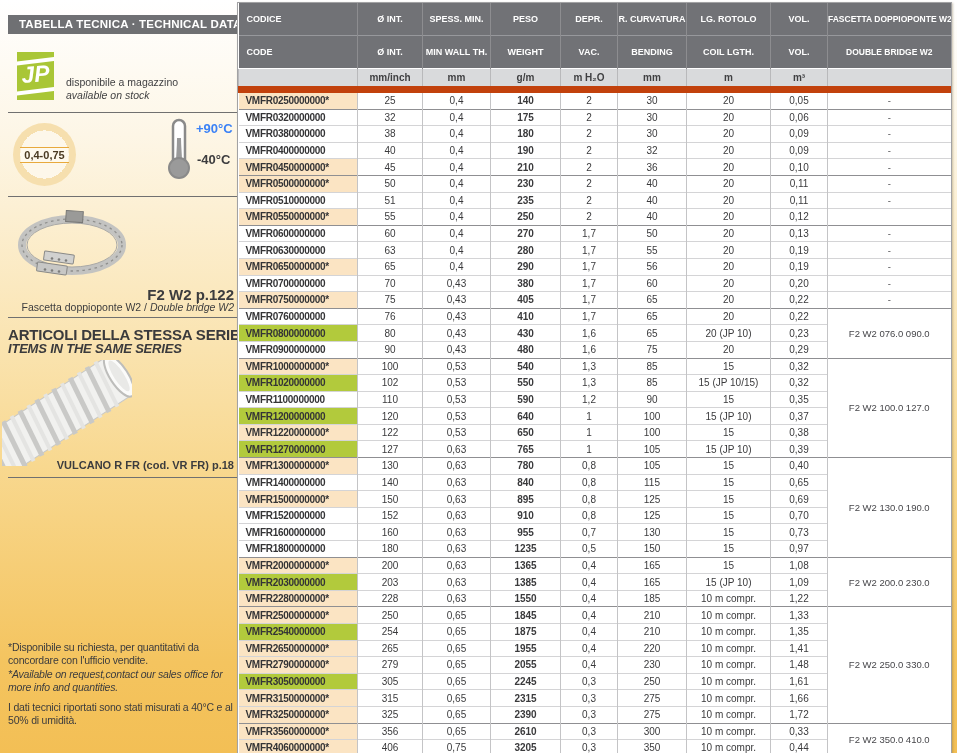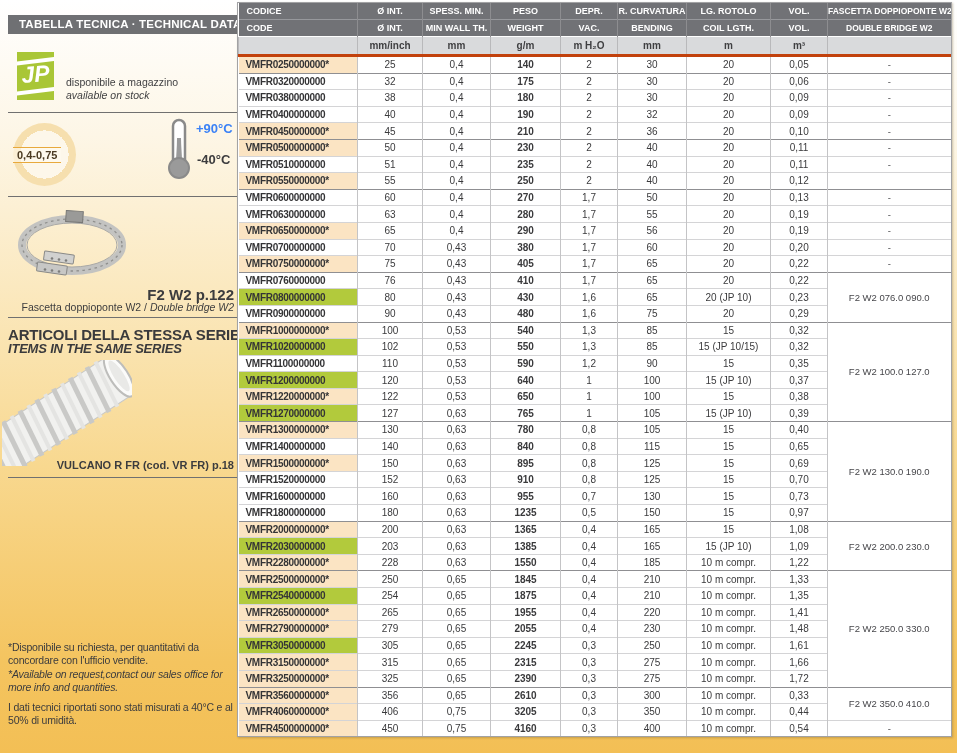--- a/index.html
+++ b/index.html
@@ -15,21 +15,21 @@
   .jp-logo{position:absolute;left:17px;top:52px;width:37px;height:48px;background:#a9c636;overflow:hidden;}
   .jp-logo .bar{position:absolute;left:-3px;width:46px;height:3.5px;background:#fff;}
   .jp-logo .bar.top{top:7px;transform:rotate(-7deg);}
   .jp-logo .bar.bot{bottom:8px;transform:rotate(-7deg);}
   .jp-logo .jp-text{position:absolute;left:0;top:9px;width:100%;text-align:center;color:#fff;font-weight:bold;font-size:23px;transform:rotate(-4deg);font-style:italic;}
   .stock{position:absolute;left:66px;top:76px;font-size:10.5px;line-height:12.5px;color:#3f3f41;}
   .stock .en{font-style:italic;}
   .hr{position:absolute;left:8px;width:229px;height:0;border-top:1px solid #707070;}
   .badge{position:absolute;left:13px;top:123px;width:63px;height:63px;border-radius:50%;
     background:radial-gradient(circle,#fdf7ea 0 54%,#f6dfae 54% 72%,#edbc58 72% 86%,#f5d795 86% 93%,#eebc55 93%);
-    display:flex;align-items:center;justify-content:flex-start;}
+    display:flex;align-items:center;justify-content:center;}
   .badge span{font-size:11px;font-weight:bold;color:#4a3a22;border-top:1px solid #e8a93c;border-bottom:1px solid #e8a93c;padding:1px 4px;background:rgba(255,250,238,.6);}
   .thermo{position:absolute;left:163px;top:118px;}
   .temp-max{position:absolute;left:196px;top:121px;font-weight:bold;font-size:13px;color:#3b82f6;}
   .temp-min{position:absolute;left:197px;top:152px;font-weight:bold;font-size:13px;color:#3c3c3e;}
   .clamp{position:absolute;left:14px;top:210px;}
   .ref-right{position:absolute;left:8px;width:226px;text-align:right;color:#3c3c3e;}
   .f2w2{top:286px;font-weight:bold;font-size:15px;}
   .fascetta-cap{top:301px;font-size:10.5px;}
   .fascetta-cap .en{font-style:italic;}
   .series-it{position:absolute;left:8px;top:326px;font-weight:bold;font-size:15px;letter-spacing:-.2px;color:#3a3a3c;}
@@ -40,27 +40,27 @@
   .notes p{margin:0 0 1px 0;}
   .notes p.gap{margin-top:7px;}
   .notes .en{font-style:italic;}
   
   .table-wrap{position:absolute;left:237px;top:2px;background:#fff;border:1px solid #a2a2a4;box-shadow:1px 1px 2px rgba(110,90,50,.35);}
   table{border-collapse:collapse;table-layout:fixed;width:712px;background:#fff;}
   th,td{padding:0;overflow:hidden;white-space:nowrap;vertical-align:middle;text-align:center;}
   th{border-left:1px solid #8d8d90;}
   td{border-left:1px solid #c4c4c6;}
   th:first-child,td:first-child{border-left:none;}
-  .hrow1 th,.hrow2 th{background:#717276;color:#fff;font-size:9px;font-weight:bold;height:16px;}
+  .hrow1 th,.hrow2 th{background:#717276;color:#fff;font-size:9px;font-weight:bold;height:32px;}
   .hrow2 th{border-top:1px solid #97989c;}
   th.left{text-align:left;padding-left:8px;}
   th.fasc{font-size:8.5px;}
   .urow td{background:#d9dadc;color:#3f3f41;font-weight:bold;font-size:10px;height:17px;border-top:1px solid #fff;border-left:1px solid #b9b9bb;}
   tbody td{height:15.6px;font-size:10px;color:#3a3a3c;border-top:1px solid #d4d4d6;}
-  tbody tr:first-child td{border-top:3px solid #c2410c;}
+  tbody tr:first-child td{border-top:7px solid #c2410c;}
   tbody tr.grp td{border-top:1px solid #8f8f92;}
   td.t-code{text-align:left;padding-left:7px;font-weight:bold;color:#343436;letter-spacing:-.3px;}
   td.hl-peach{background:#fbe4c3;}
   td.hl-green{background:#b2ca3c;}
   td.c-weight{font-weight:bold;}
   td.w2{font-size:9.5px;color:#46464a;}
 </style>
 </head>
 <body>
 

